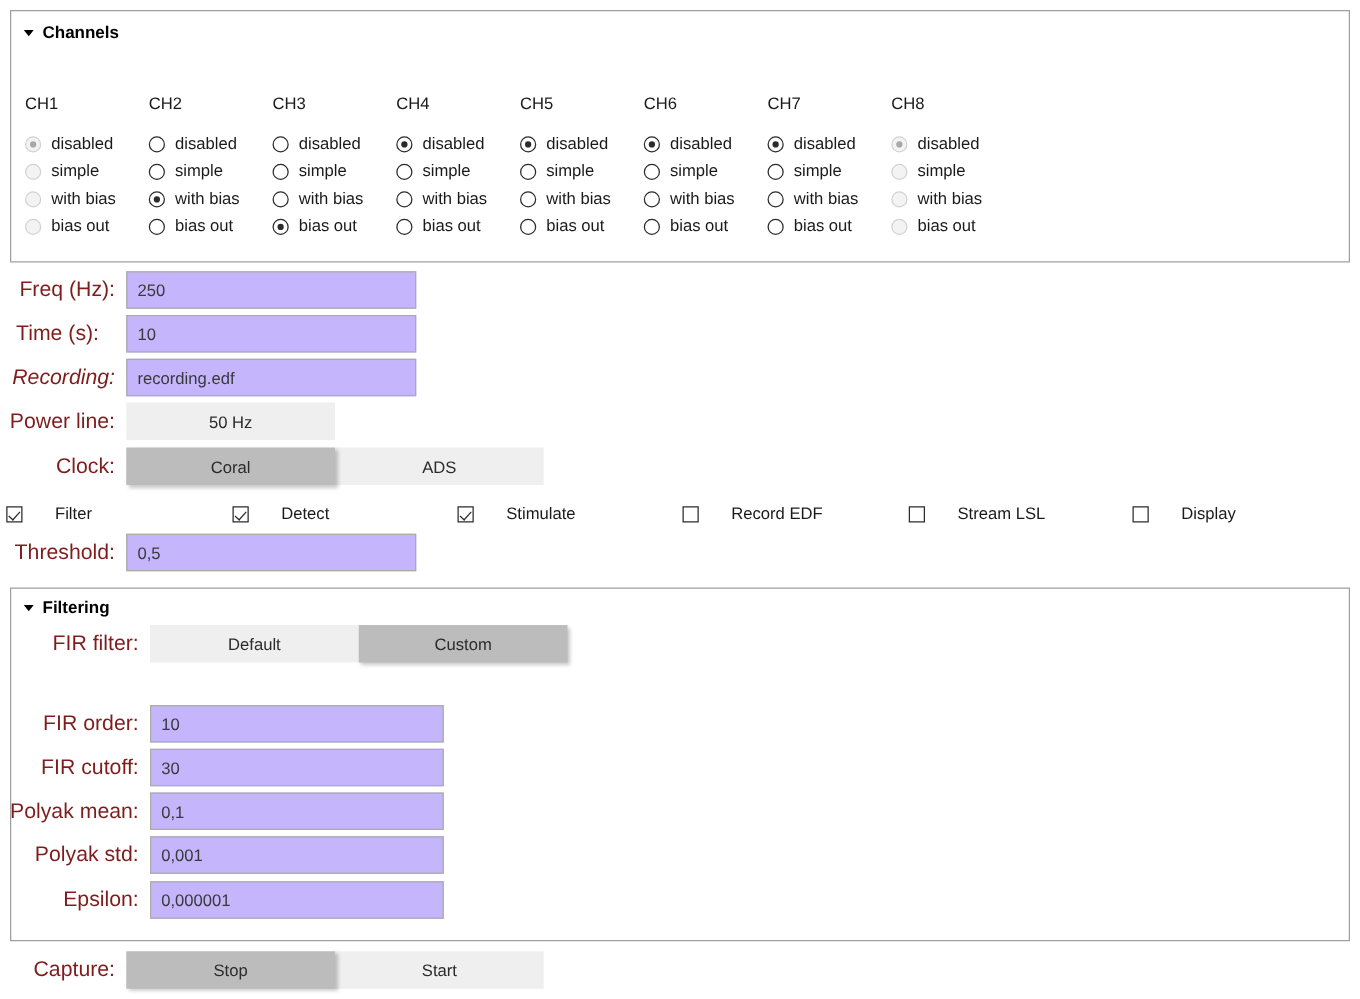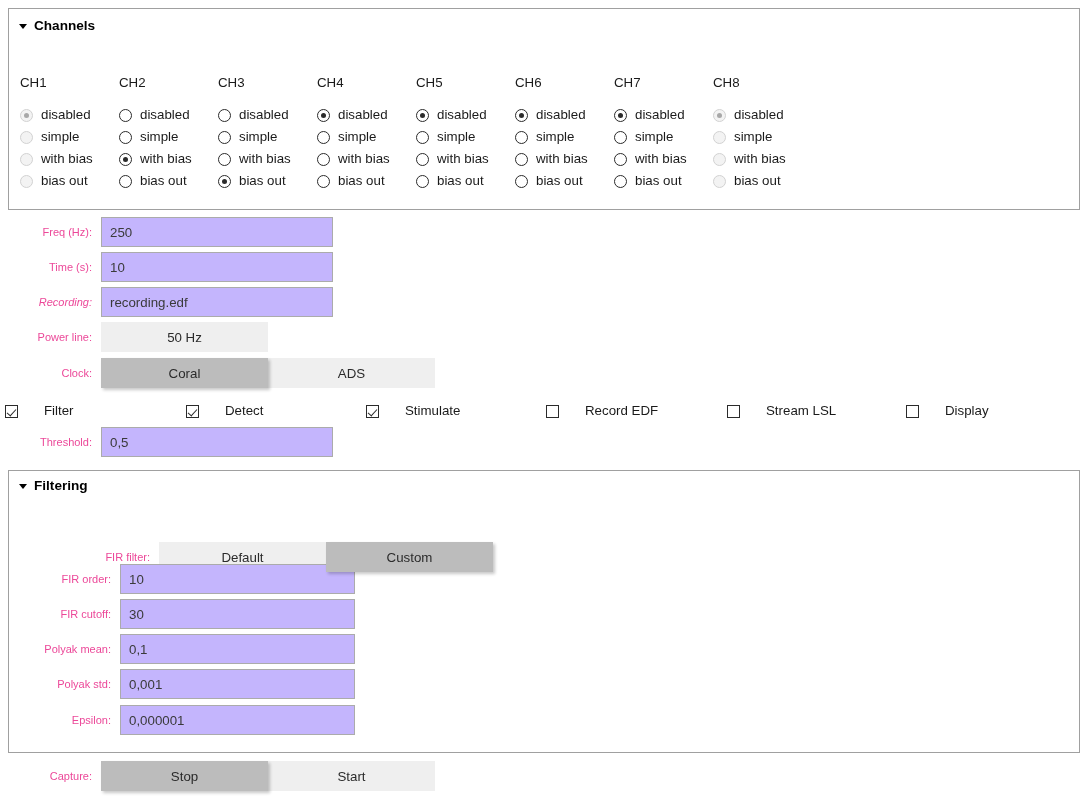--- a/index.html
+++ b/index.html
@@ -98,22 +98,22 @@
 
   
   .frow {
     position: absolute;
     display: flex;
     align-items: center;
     height: 30px;
   }
   .flabel {
     text-align: right;
-    font-size: 11px;
-    color: #ec4899;
+    font-size: 17px;
+    color: #7f1d1d;
     padding-right: 9px;
     box-sizing: border-box;
     white-space: nowrap;
   }
   .finput {
     border: 1px solid #ababab;
     background: #c4b5fd;
     height: 30px;
     box-sizing: border-box;
     display: flex;
@@ -337,21 +337,21 @@
       </div>
     </div>
   </div>
 
 <div class="frow" id="row-freq" style="left:0px; top:217px;">
   <div class="flabel" style="width:101px;">Freq (Hz):</div>
   <div class="finput" style="width:232px;">250</div>
 </div>
 
 <div class="frow" id="row-time" style="left:0px; top:252px;">
-  <div class="flabel" style="width:101px;">Time (s):</div>
+  <div class="flabel" style="width:101px;text-align:center;">Time (s):</div>
   <div class="finput" style="width:232px;">10</div>
 </div>
 
 <div class="frow" id="row-recording" style="left:0px; top:287px;">
   <div class="flabel" style="width:101px;font-style:italic;">Recording:</div>
   <div class="finput" style="width:232px;">recording.edf</div>
 </div>
 
 <div class="frow" id="row-powerline" style="left:0px; top:322px;">
   <div class="flabel" style="width:101px;">Power line:</div>
@@ -400,21 +400,21 @@
   <div class="finput" style="width:232px;">0,5</div>
 </div>
 
 <div class="groupbox" id="filtering-group"></div>
 
 <div class="group-title" id="filtering-title" style="top:478px;">
   <span class="tri"></span>
   <span>Filtering</span>
 </div>
 
-<div class="frow" id="row-firfilter" style="left:0px; top:542px;padding-left:39px;">
+<div class="frow" id="row-firfilter" style="left:0px; top:500px;">
   <div class="flabel" style="width:120px;">FIR filter:</div>
   <div class="seg">
     <div class="seg-btn" style="width:167px;">Default</div>
     <div class="seg-btn sel" style="width:167px;">Custom</div>
   </div>
 </div>
 
 <div class="frow" id="row-firorder" style="left:0px; top:564px;">
   <div class="flabel" style="width:120px;">FIR order:</div>
   <div class="finput" style="width:235px;">10</div>

